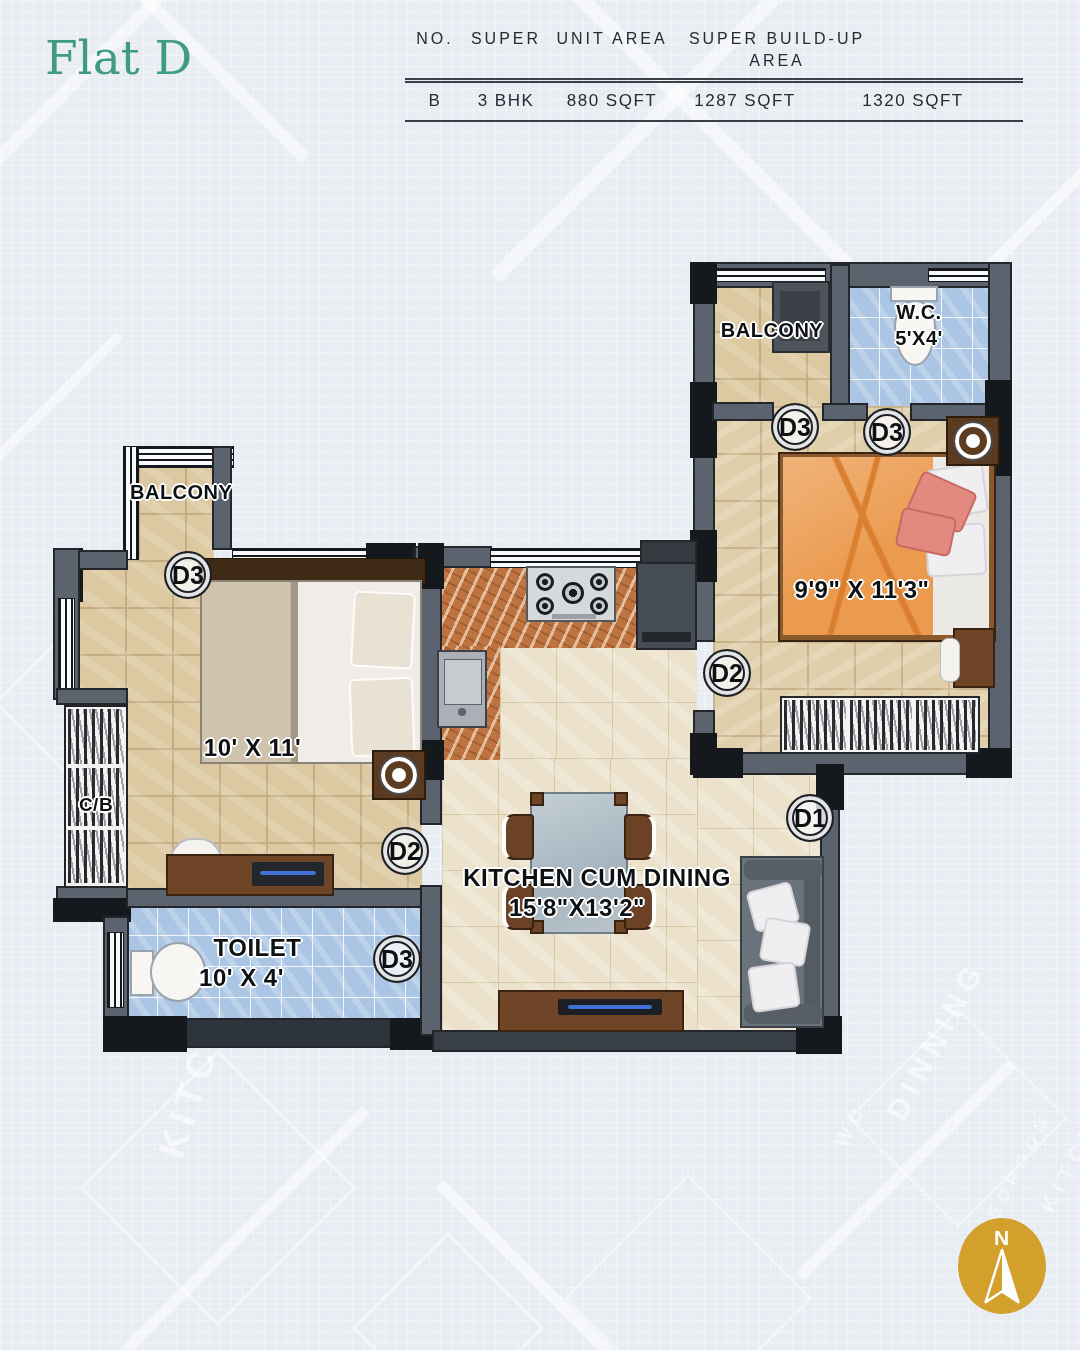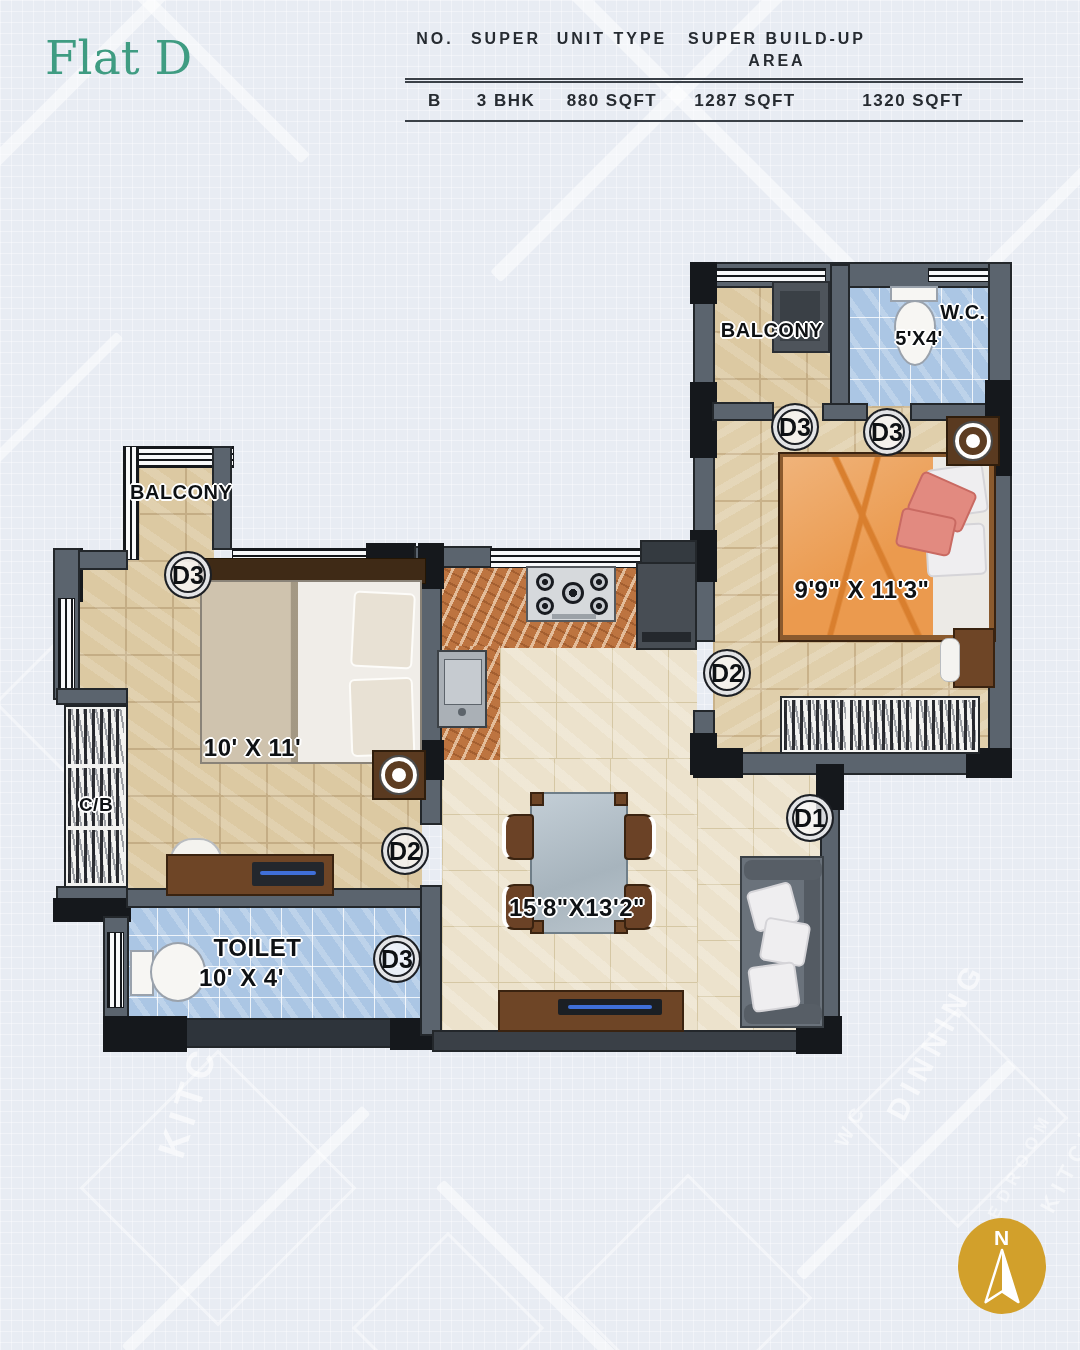--- a/index.html
+++ b/index.html
@@ -12,21 +12,21 @@
     background-size:11px 11px;}
   .abs{position:absolute;}
   
   .wm-bar{position:absolute;background:rgba(255,255,255,.5);border-radius:3px;}
   .wm-diam{position:absolute;border:3px solid rgba(255,255,255,.45);background:transparent;transform:rotate(45deg);}
   .wm-text{position:absolute;font-weight:bold;color:rgba(255,255,255,.6);letter-spacing:7px;white-space:nowrap;}
   
   .title-line{position:absolute;font-family:"DejaVu Serif",serif;color:#3f9c82;font-size:47px;font-weight:500;}
   .spec{position:absolute;left:405px;top:28px;width:618px;}
   .spec-row{display:flex;align-items:flex-start;text-align:center;color:#262b31;}
-  .spec-row > div{font-weight:bold;}
+  .spec-row > div{font-weight:normal;}
   .c0{width:60px;} .c1{width:82px;} .c2{width:130px;} .c3{width:136px;} .c4{width:200px;}
   .th{font-size:16px;letter-spacing:3px;line-height:1.35;}
   .td{font-size:17px;letter-spacing:1.5px;}
   .rule{position:relative;height:2px;background:#3a4047;margin:7px 0 0 0;}
   .rule.dbl{box-shadow:0 -3px 0 #3a4047;margin-top:10px;}
   
   .wall{position:absolute;background:#5b646e;border:2px solid #23272b;box-sizing:border-box;}
   .wblk{position:absolute;background:#15181c;}
   .winh{position:absolute;background:repeating-linear-gradient(to bottom,#15181c 0 2px,#f8f9fa 2px 6px);border:1px solid #15181c;box-sizing:border-box;}
   .winv{position:absolute;background:repeating-linear-gradient(to right,#15181c 0 2px,#f8f9fa 2px 6px);border:1px solid #15181c;box-sizing:border-box;}
@@ -97,21 +97,21 @@
     <div class="wm-text" style="left:1035px;top:1205px;font-size:22px;transform:rotate(-62deg);transform-origin:left top;color:rgba(255,255,255,.5);">KITCHEN</div>
     <div class="wm-text" style="left:975px;top:1230px;font-size:17px;transform:rotate(-62deg);transform-origin:left top;color:rgba(255,255,255,.45);">BEDROOM</div>
   </div>
 
   <div class="title-line" style="left:45px;top:30px;">Flat D</div>
 
   <div class="spec">
     <div class="spec-row th">
       <div class="c0">NO.</div>
       <div class="c1">SUPER</div>
-      <div class="c2">UNIT TYPE</div>
+      <div class="c2">UNIT AREA</div>
       <div class="c4">SUPER BUILD-UP AREA</div>
     </div>
     <div class="rule dbl"></div>
     <div class="spec-row td" style="margin-top:8px;">
       <div class="c0">B</div>
       <div class="c1">3 BHK</div>
       <div class="c2">880 SQFT</div>
       <div class="c3">1287 SQFT</div>
       <div class="c4">1320 SQFT</div>
     </div>
@@ -270,25 +270,26 @@
     <div class="abs" style="left:740px;top:856px;width:84px;height:172px;background:#6a727b;border:2px solid #3a4046;box-sizing:border-box;">
       <div style="position:absolute;right:2px;top:2px;width:16px;height:164px;background:#545b63;"></div>
       <div style="position:absolute;left:2px;top:2px;width:78px;height:20px;background:#575e66;border-radius:8px;"></div>
       <div style="position:absolute;left:2px;bottom:2px;width:78px;height:20px;background:#575e66;border-radius:8px;"></div>
       <div class="pillow" style="left:8px;top:28px;width:46px;height:42px;transform:rotate(-15deg);"></div>
       <div class="pillow" style="left:20px;top:62px;width:46px;height:44px;transform:rotate(10deg);"></div>
       <div class="pillow" style="left:8px;top:106px;width:48px;height:46px;transform:rotate(-8deg);"></div>
     </div>
 
     <div class="rlabel sm" style="left:712px;top:318px;width:120px;">BALCONY</div>
-    <div class="rlabel sm" style="left:892px;top:300px;width:142px;">W.C.</div>
+    <div class="rlabel sm" style="left:848px;top:300px;width:142px;">W.C.</div>
     <div class="rlabel sm" style="left:848px;top:326px;width:142px;">5'X4'</div>
     <div class="rlabel" style="left:752px;top:576px;width:220px;">9'9" X 11'3"</div>
     <div class="rlabel sm" style="left:130px;top:480px;width:100px;">BALCONY</div>
     <div class="rlabel" style="left:140px;top:734px;width:225px;">10' X 11'</div>
+    <div class="rlabel" style="left:452px;top:864px;width:290px;">KITCHEN CUM DINING</div>
     <div class="rlabel" style="left:452px;top:894px;width:250px;">15'8"X13'2"</div>
     <div class="rlabel" style="left:170px;top:934px;width:175px;">TOILET</div>
     <div class="rlabel" style="left:154px;top:964px;width:175px;">10' X 4'</div>
     <div class="rlabel sm" style="left:66px;top:794px;width:60px;font-size:19px;">C/B</div>
 
     <div class="door" style="left:771px;top:403px;">D3</div>
     <div class="door" style="left:863px;top:408px;">D3</div>
     <div class="door" style="left:164px;top:551px;">D3</div>
     <div class="door" style="left:703px;top:649px;">D2</div>
     <div class="door" style="left:381px;top:827px;">D2</div>

